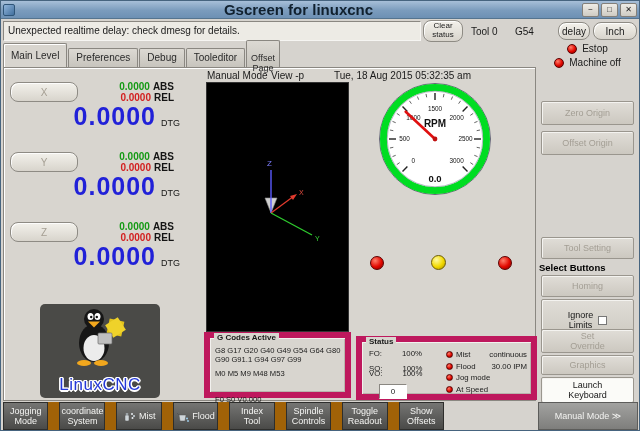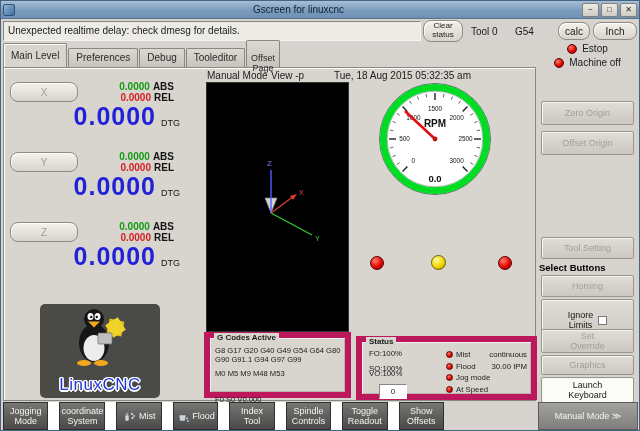--- a/index.html
+++ b/index.html
@@ -1,21 +1,21 @@
 <!DOCTYPE html>
 <html><head>
 <meta charset="utf-8">
 <style>
 *{margin:0;padding:0;box-sizing:border-box}
 body{font-family:"Liberation Sans",sans-serif;background:#6b6b6b}
 button{font-family:inherit;cursor:default}
 .screen{position:relative;width:640px;height:431px;background:#d6d3ce;overflow:hidden;font-size:10px;color:#1a1a1a;border:1px solid #46647f}
 .titlebar{position:absolute;left:0;right:0;top:0;height:18px;background:linear-gradient(#a7bfd8,#7b9cbd 55%,#6d90b4);display:flex;align-items:center;gap:2px;padding:0 2px;border-bottom:1px solid #55748f}
 .app-icon{width:12px;height:12px;border-radius:2px;background:linear-gradient(135deg,#8fb4da,#416f9d);border:1px solid #2f5578}
-.title-text{flex:1;text-align:center;font-size:10px;font-weight:normal;color:#10202e}
+.title-text{flex:1;text-align:center;font-size:15px;font-weight:bold;color:#10202e}
 .win-btn{width:17px;height:14px;background:linear-gradient(#eeece6,#cfccc4);border:1px solid #83807a;border-radius:2px;font-size:8px;line-height:12px;text-align:center;color:#222;padding:0}
 .topbar{position:absolute;left:0;top:19px;width:100%;height:23px}
 .status-entry{position:absolute;left:2px;top:1px;width:418px;height:20px;background:#edebe5;border:1px solid;border-color:#8a8781 #f6f5f2 #f6f5f2 #8a8781;line-height:18px;padding-left:4px;overflow:hidden;white-space:nowrap}
 .gbtn{background:linear-gradient(#f3f1eb,#d8d4cc);border:1px solid #8e8b84;border-radius:8px;box-shadow:inset 1px 1px 0 rgba(255,255,255,.85);color:#1a1a1a}
 .clear-status{position:absolute;left:422px;top:0;width:40px;height:22px;font-size:8px;line-height:1.12;white-space:pre-line;text-align:center}
 .tool-label{position:absolute;left:470px;top:6px}
 .g54-label{position:absolute;left:514px;top:6px}
 .calc-btn{position:absolute;left:557px;top:2px;width:32px;height:18px;font-size:10px}
 .inch-btn{position:absolute;left:592px;top:2px;width:44px;height:18px;font-size:10px}
 .tabs{position:absolute;left:2px;top:42px;height:24px;display:flex;align-items:flex-end;z-index:3}
@@ -36,42 +36,42 @@
 .view-label{position:absolute;left:267px;top:2px}
 .view-datetime{position:absolute;left:330px;top:2px}
 .canvas{position:absolute;left:202px;top:14px;width:143px;height:250px;background:#000;border:1px solid #333}
 .frame{position:absolute;border:6px solid #be185d;box-shadow:inset 1px 1px 0 #f2f1ee,inset -1px -1px 0 #b9b5ad}
 .frame-title{position:absolute;top:-5px;left:4px;background:#d8d5cf;padding:0 3px;font-size:8px;font-weight:bold;line-height:9px}
 .gcodes{left:200px;top:264px;width:147px;height:66px;padding:8px 4px 0 5px;font-size:7.6px;line-height:9px}
 .mline{margin-top:5px}
 .fline{margin-top:17px}
 .statusf{left:352px;top:268px;width:181px;height:64px;font-size:7.8px}
 .ov-row{position:absolute;left:7px}
-.ov-val{margin-left:0}
+.ov-val{margin-left:20px}
 .counter{position:absolute;left:17px;top:42px;width:28px;height:15px;background:#fff;border:1px solid;border-color:#8a8781 #fff #fff #8a8781;text-align:center;line-height:13px;font-size:8px}
 .ind-rows{position:absolute;left:84px;top:7px;right:4px}
 .ind-row{display:flex;align-items:center;height:11.5px;gap:3px}
 .ind-value{margin-left:auto}
 .led{border-radius:50%;display:inline-block}
 .led.red{background:radial-gradient(circle at 35% 30%,#ff7d6a,#e20800 55%,#7e0000);border:1px solid #5c0000}
 .led.yellow{background:radial-gradient(circle at 35% 30%,#fffaa0,#f2d900 55%,#a98f00);border:1px solid #6d5c00}
 .led.big{position:absolute;width:14px;height:14px}
 .led.sm{width:7px;height:7px;flex:0 0 7px}
 .led.est{width:10px;height:10px}
 .gauge{position:absolute;left:372px;top:14px;width:118px;height:118px}
 .sidebar{position:absolute;left:535px;top:40px;width:103px;height:390px}
 .estop-row{display:flex;align-items:center;justify-content:center;gap:5px;height:13px;margin-top:1px;font-size:10px}
 .side-btn{position:absolute;left:5px;width:93px;background:linear-gradient(#e0ddd7,#ccc8c0);border:1px solid #9a968e;border-radius:2px;box-shadow:inset 1px 1px 0 #f4f3f0;color:#a39e94;font-size:9px;display:flex;align-items:center;justify-content:center;text-align:center;line-height:1.15}
 .side-btn .multi{white-space:pre-line}
 .side-btn.enabled{color:#161616}
 .side-btn.white{background:#fbfbf8;color:#161616}
 .checkbox{width:9px;height:9px;background:#fff;border:1px solid #777;margin-left:5px;flex:0 0 9px}
 .select-label{position:absolute;left:3px;top:221px;font-size:9.5px;font-weight:bold;color:#000}
 .manual-btn{position:absolute;left:537px;top:401px;width:100px;height:28px;background:linear-gradient(#a2a2a0,#7e7e7c);border:1px solid #5c5c5a;color:#f3f3f1;font-size:9px}
-.bottom-bar{position:absolute;left:2px;top:401px;width:441px;height:28px;display:flex;background:#ffffff;gap:11px}
+.bottom-bar{position:absolute;left:2px;top:401px;width:441px;height:28px;display:flex;background:#a16207;gap:11px}
 .bbtn{flex:1 1 0;background:linear-gradient(#757573,#4a4a48);border:1px solid #2e2e2c;color:#f4f4f2;font-size:9px;line-height:1.15;display:flex;align-items:center;justify-content:center;gap:3px;padding:0 1px;text-align:center}
 .bbtn .multi{white-space:pre-line}
 .logo{position:absolute;left:36px;top:236px;width:120px;height:94px;background:#4a4a47;border-radius:5px;display:flex;flex-direction:column;align-items:center;justify-content:flex-end;padding-bottom:3px}
 .penguin{position:absolute;top:2px;left:28px}
 .brand{font-size:17px;font-weight:normal;color:#2438d8;letter-spacing:.5px;text-shadow:-1px -1px 0 #fff,1px -1px 0 #fff,-1px 1px 0 #fff,1px 1px 0 #fff,0 -1.5px 0 #fff,0 1.5px 0 #fff,-1.5px 0 0 #fff,1.5px 0 0 #fff}
 </style>
 </head>
 <body>
 
 <div class="screen">
@@ -83,21 +83,21 @@
     <button class="win-btn">□</button>
     <button class="win-btn">✕</button>
   </div>
 
   <div class="topbar">
     <div class="status-entry">Unexpected realtime delay: check dmesg for details.</div>
     <button class="gbtn clear-status">Clear
 status</button>
     <span class="tool-label">Tool 0</span>
     <span class="g54-label">G54</span>
-    <button class="gbtn calc-btn">calc</button>
+    <button class="gbtn calc-btn">delay</button>
     <button class="gbtn inch-btn">Inch</button>
   </div>
 
   <div class="tabs">
     <div class="tab active">Main Level</div>
     <div class="tab">Preferences</div>
     <div class="tab">Debug</div>
     <div class="tab">Tooleditor</div>
     <div class="tab two-line">Offset
 Page</div>

